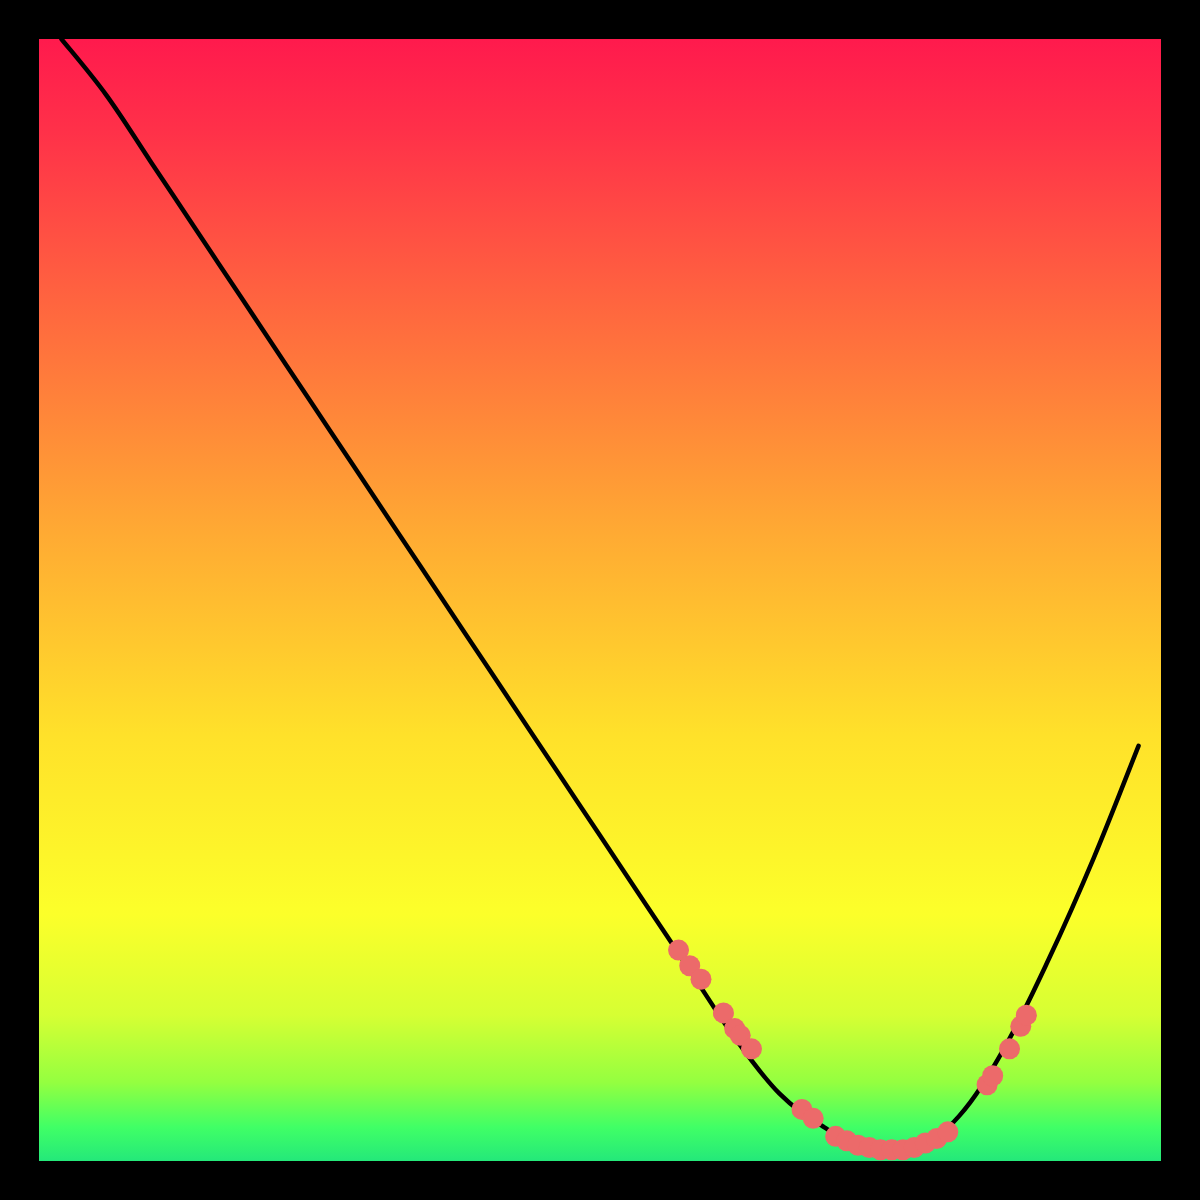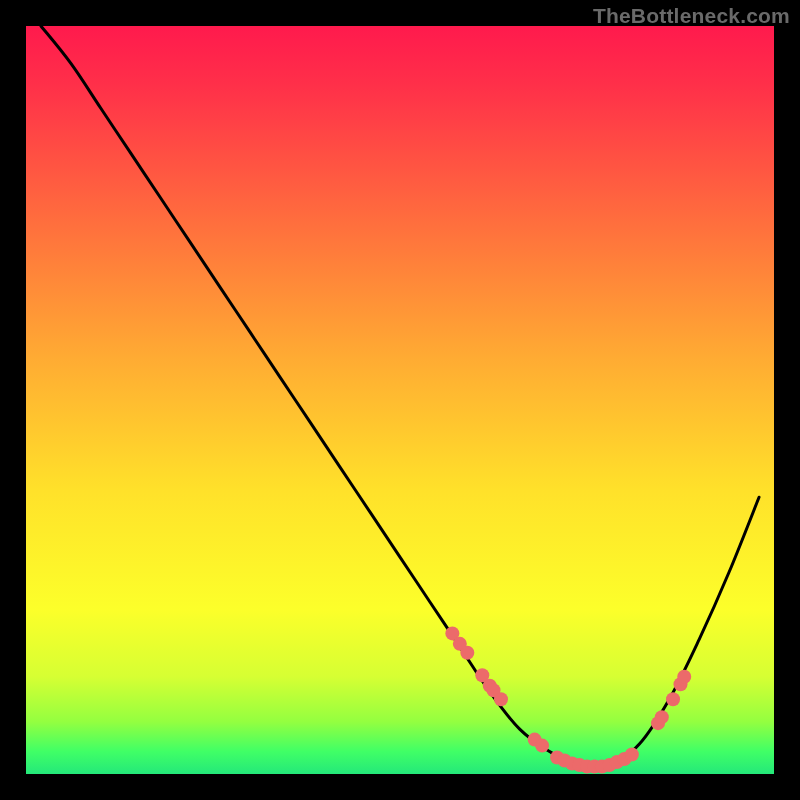--- a/index.html
+++ b/index.html
@@ -53,21 +53,20 @@
   }
   svg {
     position: absolute;
     left: 0; top: 0;
   }
 </style>
 </head>
 <body>
 
 <div class="outer">
-  <div class="watermark">TheBottleneck.com</div>
 
   <div class="plot">
     <div class="gradient"></div>
     <svg id="chart-svg" width="748" height="748" viewBox="0 0 748 748">
       <path id="curve-path" fill="none" stroke="#000000" stroke-width="3" stroke-linecap="round" d="M 14.96,0 C 20.345599999999997,6.731999999999996 34.108799999999995,22.589599999999983 44.879999999999995,37.39999999999998 C 55.651199999999996,52.21039999999997 64.02879999999999,66.12319999999995 74.8,82.27999999999997 C 85.5712,98.43679999999999 93.94880000000002,111.00320000000008 104.72000000000001,127.16000000000008 C 115.4912,143.3168000000001 123.8688,155.88319999999996 134.64,172.03999999999996 C 145.41119999999998,188.19679999999997 153.7888,200.76320000000007 164.56,216.92000000000007 C 175.3312,233.07680000000008 183.70880000000002,245.64320000000004 194.48000000000002,261.8 C 205.2512,277.9568 213.6288,290.52320000000003 224.4,306.68 C 235.1712,322.8368 243.54880000000003,335.4032 254.32000000000002,351.56 C 265.0912,367.7168 273.46880000000004,380.2832 284.24,396.44 C 295.0112,412.5968 303.38879999999995,425.1632 314.15999999999997,441.32 C 324.9312,457.47679999999997 333.3088,470.04319999999996 344.08000000000004,486.2 C 354.85120000000006,502.3568 363.2288,514.9232000000001 374,531.08 C 384.7712,547.2368 393.1488,559.8032000000001 403.92,575.96 C 414.69120000000004,592.1168 423.06879999999995,604.6832 433.84,620.84 C 444.6112,636.9968 452.98879999999997,650.9096000000001 463.76,665.72 C 474.5312,680.5304 482.9088,692.3488 493.68,703.12 C 504.45120000000003,713.8912 512.8288,718.828 523.6,725.56 C 534.3712,732.2919999999999 542.7488,737.8272 553.52,740.52 C 564.2912,743.2128 572.6688,744.5591999999999 583.44,740.52 C 594.2112000000001,736.4808 602.5888,730.1976000000001 613.36,718.08 C 624.1312,705.9624 632.5088,692.0496 643.28,673.2 C 654.0512,654.3504 662.4288,636.2488000000001 673.2,613.36 C 683.9712000000001,590.4712 692.3488,571.6216 703.12,546.04 C 713.8912,520.4584 727.6544,484.704 733.04,471.24"></path>
       <g id="markers-group">
           <circle cx="426.36" cy="607.38" r="7" fill="#ec6a6a"></circle>
           <circle cx="433.84" cy="617.85" r="7" fill="#ec6a6a"></circle>
           <circle cx="441.32" cy="626.82" r="7" fill="#ec6a6a"></circle>
           <circle cx="456.28" cy="649.26" r="7" fill="#ec6a6a"></circle>

